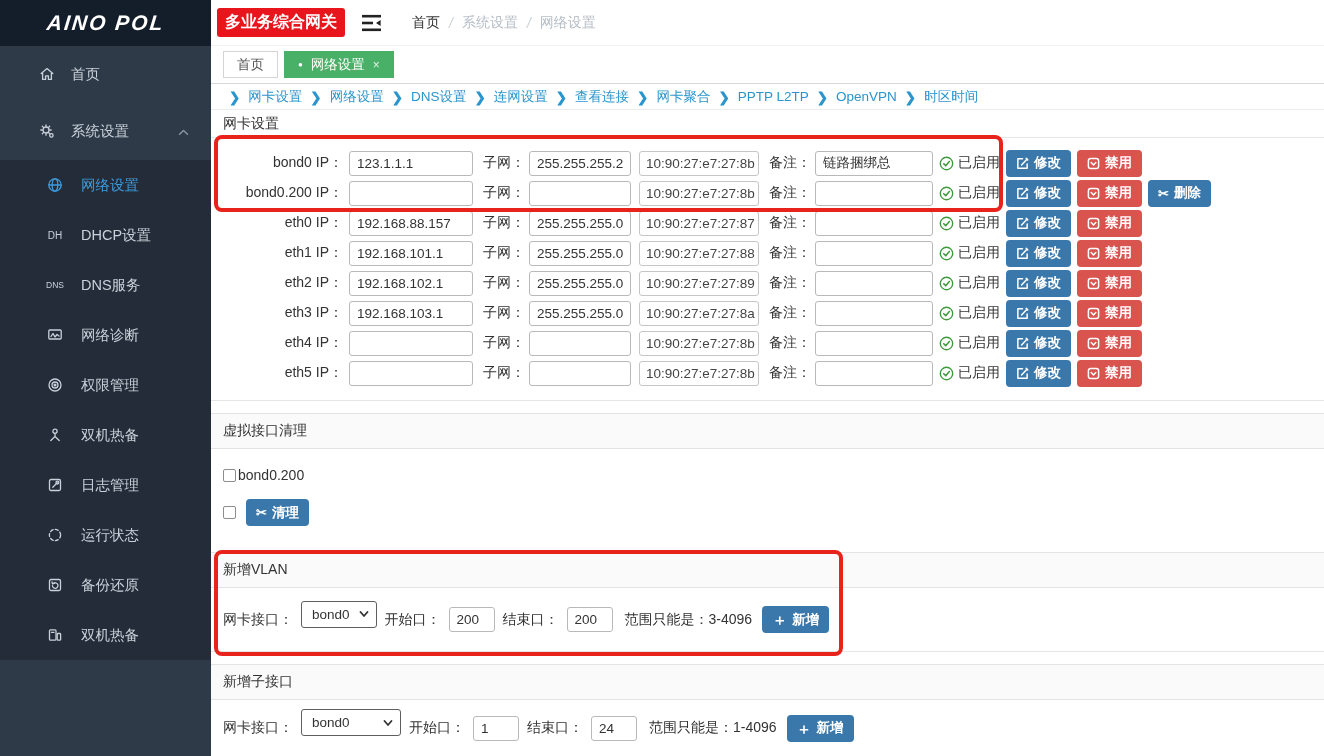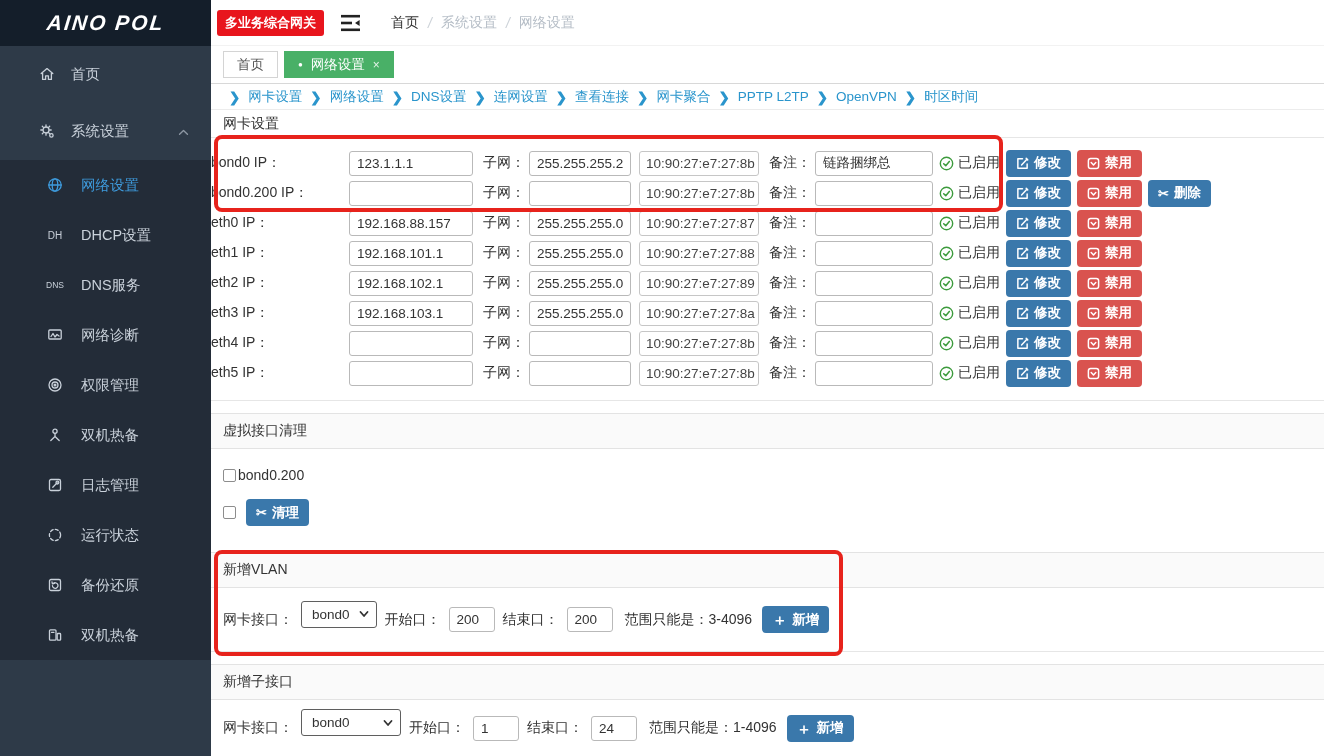--- a/index.html
+++ b/index.html
@@ -18,42 +18,42 @@
   .sub-item { height:50px; display:flex; align-items:center; gap:17px; padding-left:46px; cursor:pointer; font-size:14.5px; }
   .sub-item.active { color:#3e9bdd; }
   .side-footer { flex:1; background:#2e3a48; }
   .icon16 { width:18px; display:flex; justify-content:center; }
   .icon16 svg { width:16px; height:16px; display:block; fill:none; stroke:currentColor; stroke-width:1.3; stroke-linecap:round; stroke-linejoin:round; }
   .txt-icon { font-size:10px; font-weight:normal; font-style:normal; }
 
   
   .main { flex:1; display:flex; flex-direction:column; background:#fff; }
   .topbar { height:46px; flex:none; display:flex; align-items:center; gap:16px; padding-left:6px; border-bottom:1px solid #f2f2f2; }
-  .badge { background:#e8151d; color:#fff; font-size:13px; font-weight:bold; padding:4px 8px; border-radius:3px; }
+  .badge { background:#e8151d; color:#fff; font-size:16px; font-weight:bold; padding:4px 8px; border-radius:3px; }
   .hamburger { cursor:pointer; display:flex; }
   .hamburger svg { width:21px; height:18px; }
   .breadcrumb { display:flex; align-items:center; gap:9px; margin-left:14px; }
   .crumb { color:#b6bec7; cursor:pointer; } .crumb.first { color:#333; }
   .crumb-sep { color:#ccd2d8; font-style:italic; }
 
   .tabbar { height:38px; flex:none; display:flex; align-items:center; gap:6px; padding-left:12px; border-bottom:1px solid #d8d8d8; }
   .tab { height:27px; display:flex; align-items:center; padding:0 13px; border:1px solid #d4d4d4; background:#fff; color:#555; font-size:13.5px; cursor:pointer; }
   .tab.active { background:#49b067; color:#fff; border-color:#49b067; gap:8px; }
   .tab-dot { font-size:8px; line-height:1; } .tab-close { font-size:12px; opacity:.85; cursor:pointer; }
 
   .subnav { height:26px; flex:none; display:flex; align-items:center; padding-left:10px; border-bottom:1px solid #ececec; color:#2a95cc; font-size:13.5px; }
   .subnav .gt { margin:0 8px; font-weight:bold; }
   .subnav .snav-link { cursor:pointer; }
 
   .section-header { height:28px; flex:none; display:flex; align-items:center; padding-left:12px; border-bottom:1px solid #e6e6e6; }
   .section-bar { height:36px; flex:none; background:#fafafa; border-top:1px solid #e3e3e3; border-bottom:1px solid #e3e3e3; display:flex; align-items:center; padding-left:12px; margin-top:12px; }
 
   .nic-rows { padding:10px 0 12px 0; border-bottom:1px solid #e6e6e6; flex:none; }
   .nic-row { height:30px; display:flex; align-items:center; }
-  .row-label { width:132px; }
+  .row-label { width:132px; text-align:right; }
   input.box { height:25px; border:1px solid #b9b9b9; border-radius:3px; padding:0 7px; font:13.5px "Liberation Sans",sans-serif; color:#333; outline:none; }
   .ip { width:124px; margin-left:6px; }
   .lbl { margin:0 4px 0 10px; }
   .subnet { width:102px; }
   .mac { width:120px; height:25px; border:1px solid #c6c6c6; border-radius:3px; margin-left:8px; display:flex; align-items:center; padding:0 6px; font-size:13.5px; color:#444; }
   .note { width:118px; }
   .status { display:flex; align-items:center; gap:4px; margin-left:6px; }
   .check svg { width:15px; height:15px; display:block; }
   .btn { height:27px; display:inline-flex; align-items:center; gap:5px; border:none; border-radius:4px; color:#fff; font-size:13.5px; font-weight:bold; padding:12px 10px; margin-left:6px; cursor:pointer; font-family:inherit; }
   .btn.blue { background:#3a78ab; }

